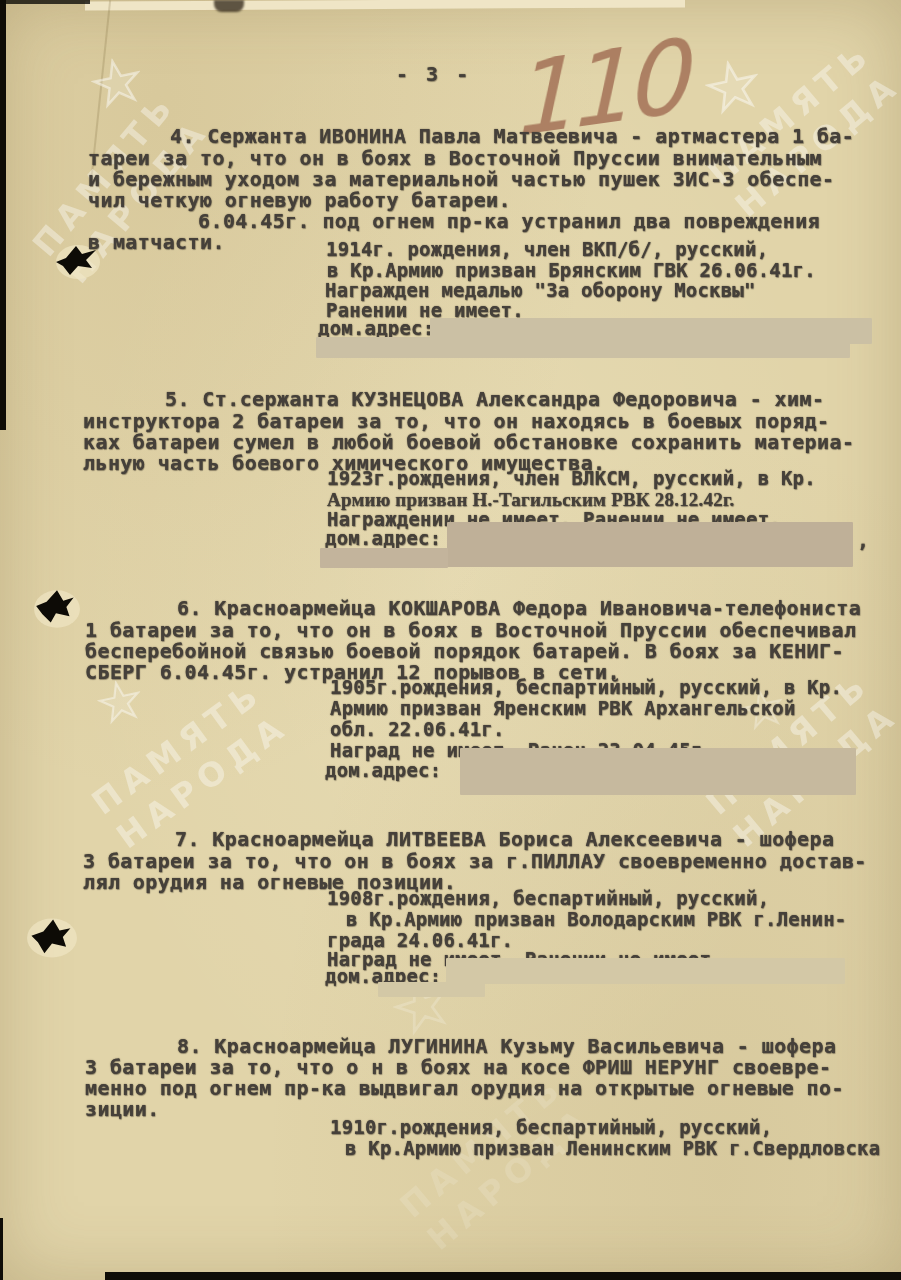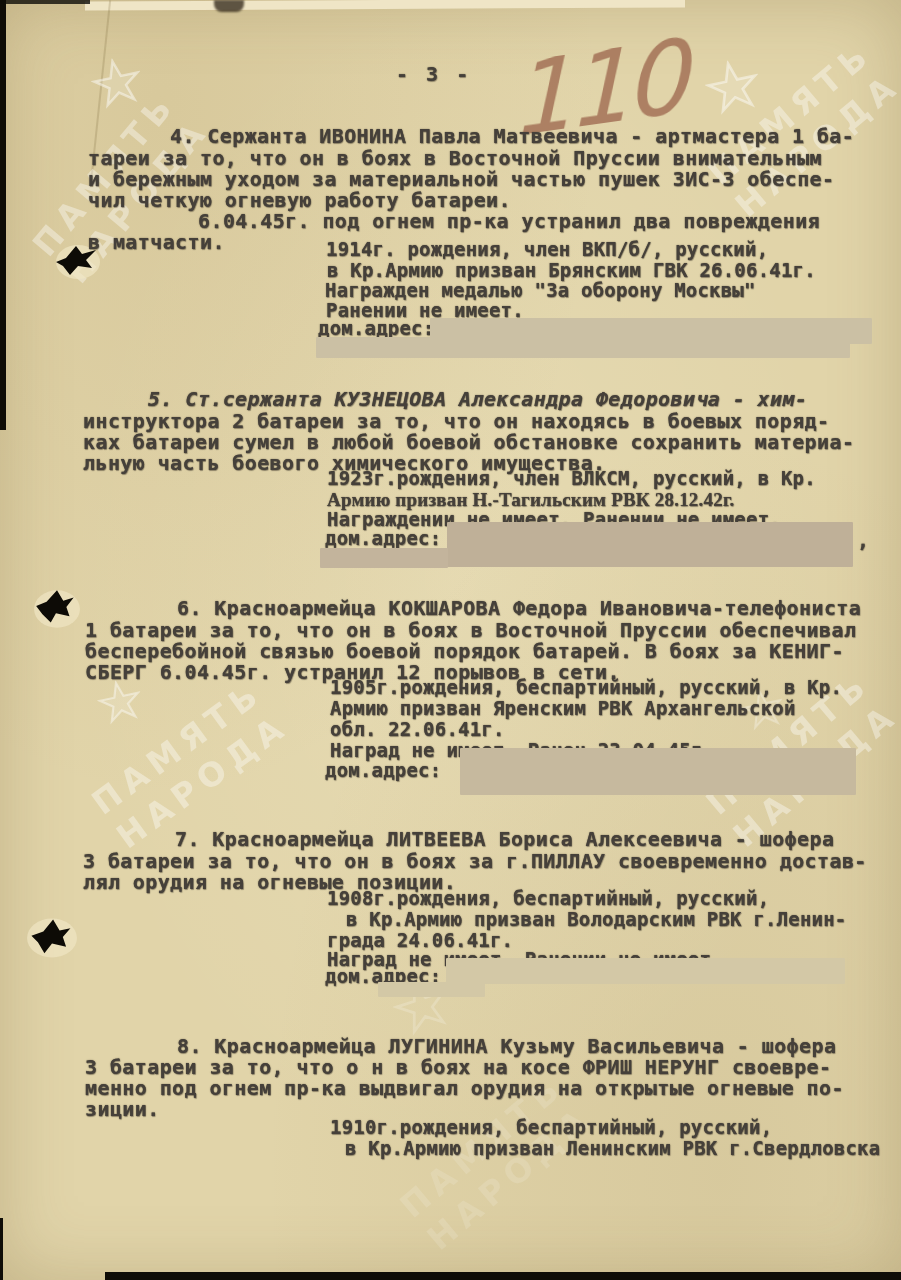--- a/index.html
+++ b/index.html
@@ -106,21 +106,21 @@
     <div class="t detail" style="left:326px;top:239px;">1914г. рождения, член ВКП/б/, русский,</div>
     <div class="t detail" style="left:327px;top:260px;">в Кр.Армию призван Брянским ГВК 26.06.41г.</div>
     <div class="t detail" style="left:325px;top:280px;">Награжден медалью "За оборону Москвы"</div>
     <div class="t detail" style="left:326px;top:300px;">Ранении не имеет.</div>
     <div class="t detail" style="left:318px;top:318px;">дом.адрес:</div>
     <div class="redact" style="left:430px;top:318px;width:442px;height:26px;background:#cbc0a4;"></div>
     <div class="redact" style="left:316px;top:337px;width:534px;height:21px;background:#cbc0a4;"></div>
   </section>
 
   <section>
-    <div class="t" style="left:148px;top:389px;font-style:italic;">5. Ст.сержанта КУЗНЕЦОВА Александра Федоровича - хим-</div>
+    <div class="t" style="left:165px;top:389px;">5. Ст.сержанта КУЗНЕЦОВА Александра Федоровича - хим-</div>
     <div class="t" style="left:83px;top:411px;">инструктора 2 батареи за то, что он находясь в боевых поряд-</div>
     <div class="t" style="left:83px;top:432px;">ках батареи сумел в любой боевой обстановке сохранить материа-</div>
     <div class="t" style="left:83px;top:453px;">льную часть боевого химического имущества.</div>
     <div class="t detail" style="left:327px;top:468px;">1923г.рождения, член ВЛКСМ, русский, в Кр.</div>
     <div class="t detail" style="left:327px;top:489px;font-family:Liberation Serif, serif;">Армию призван Н.-Тагильским РВК 28.12.42г.</div>
     <div class="t detail" style="left:327px;top:509px;">Награждении не имеет. Ранении не имеет.</div>
     <div class="t detail" style="left:325px;top:528px;">дом.адрес:</div>
     <div class="redact" style="left:447px;top:522px;width:406px;height:45px;background:#bfb098;"></div>
     <div class="redact" style="left:320px;top:548px;width:128px;height:20px;background:#c3b49c;"></div>
     <div class="t" style="left:857px;top:530px;">,</div>

